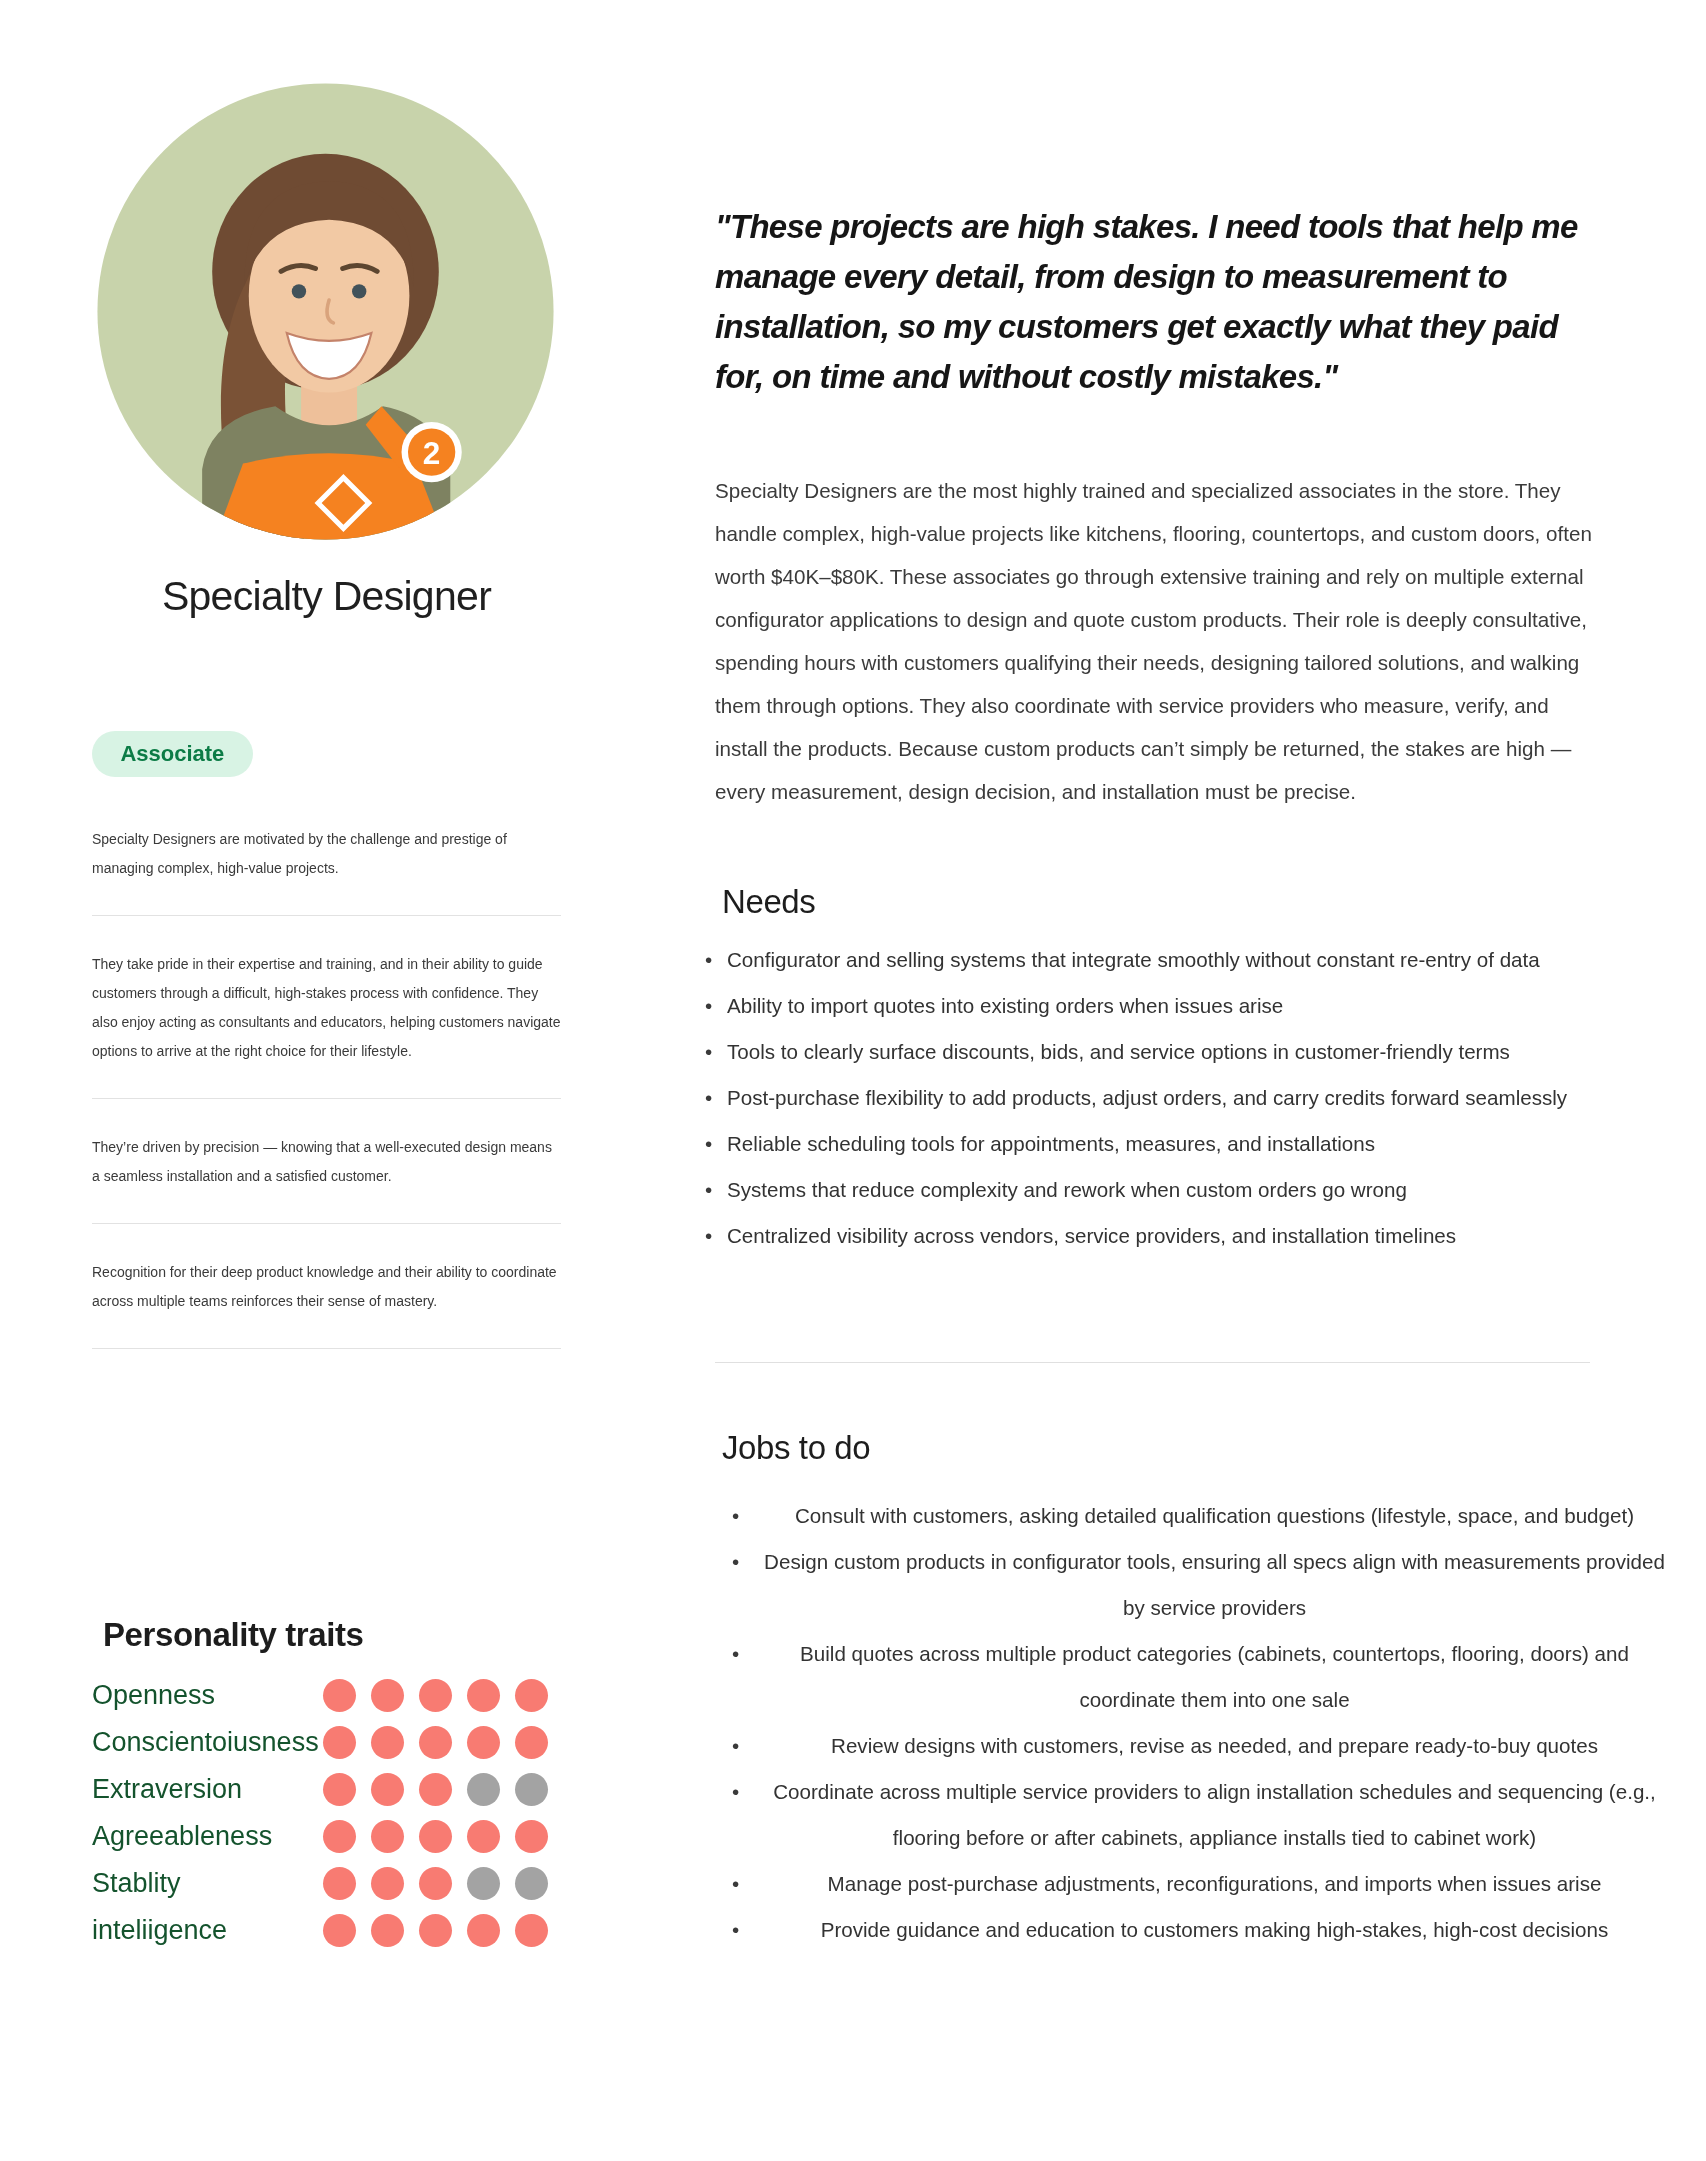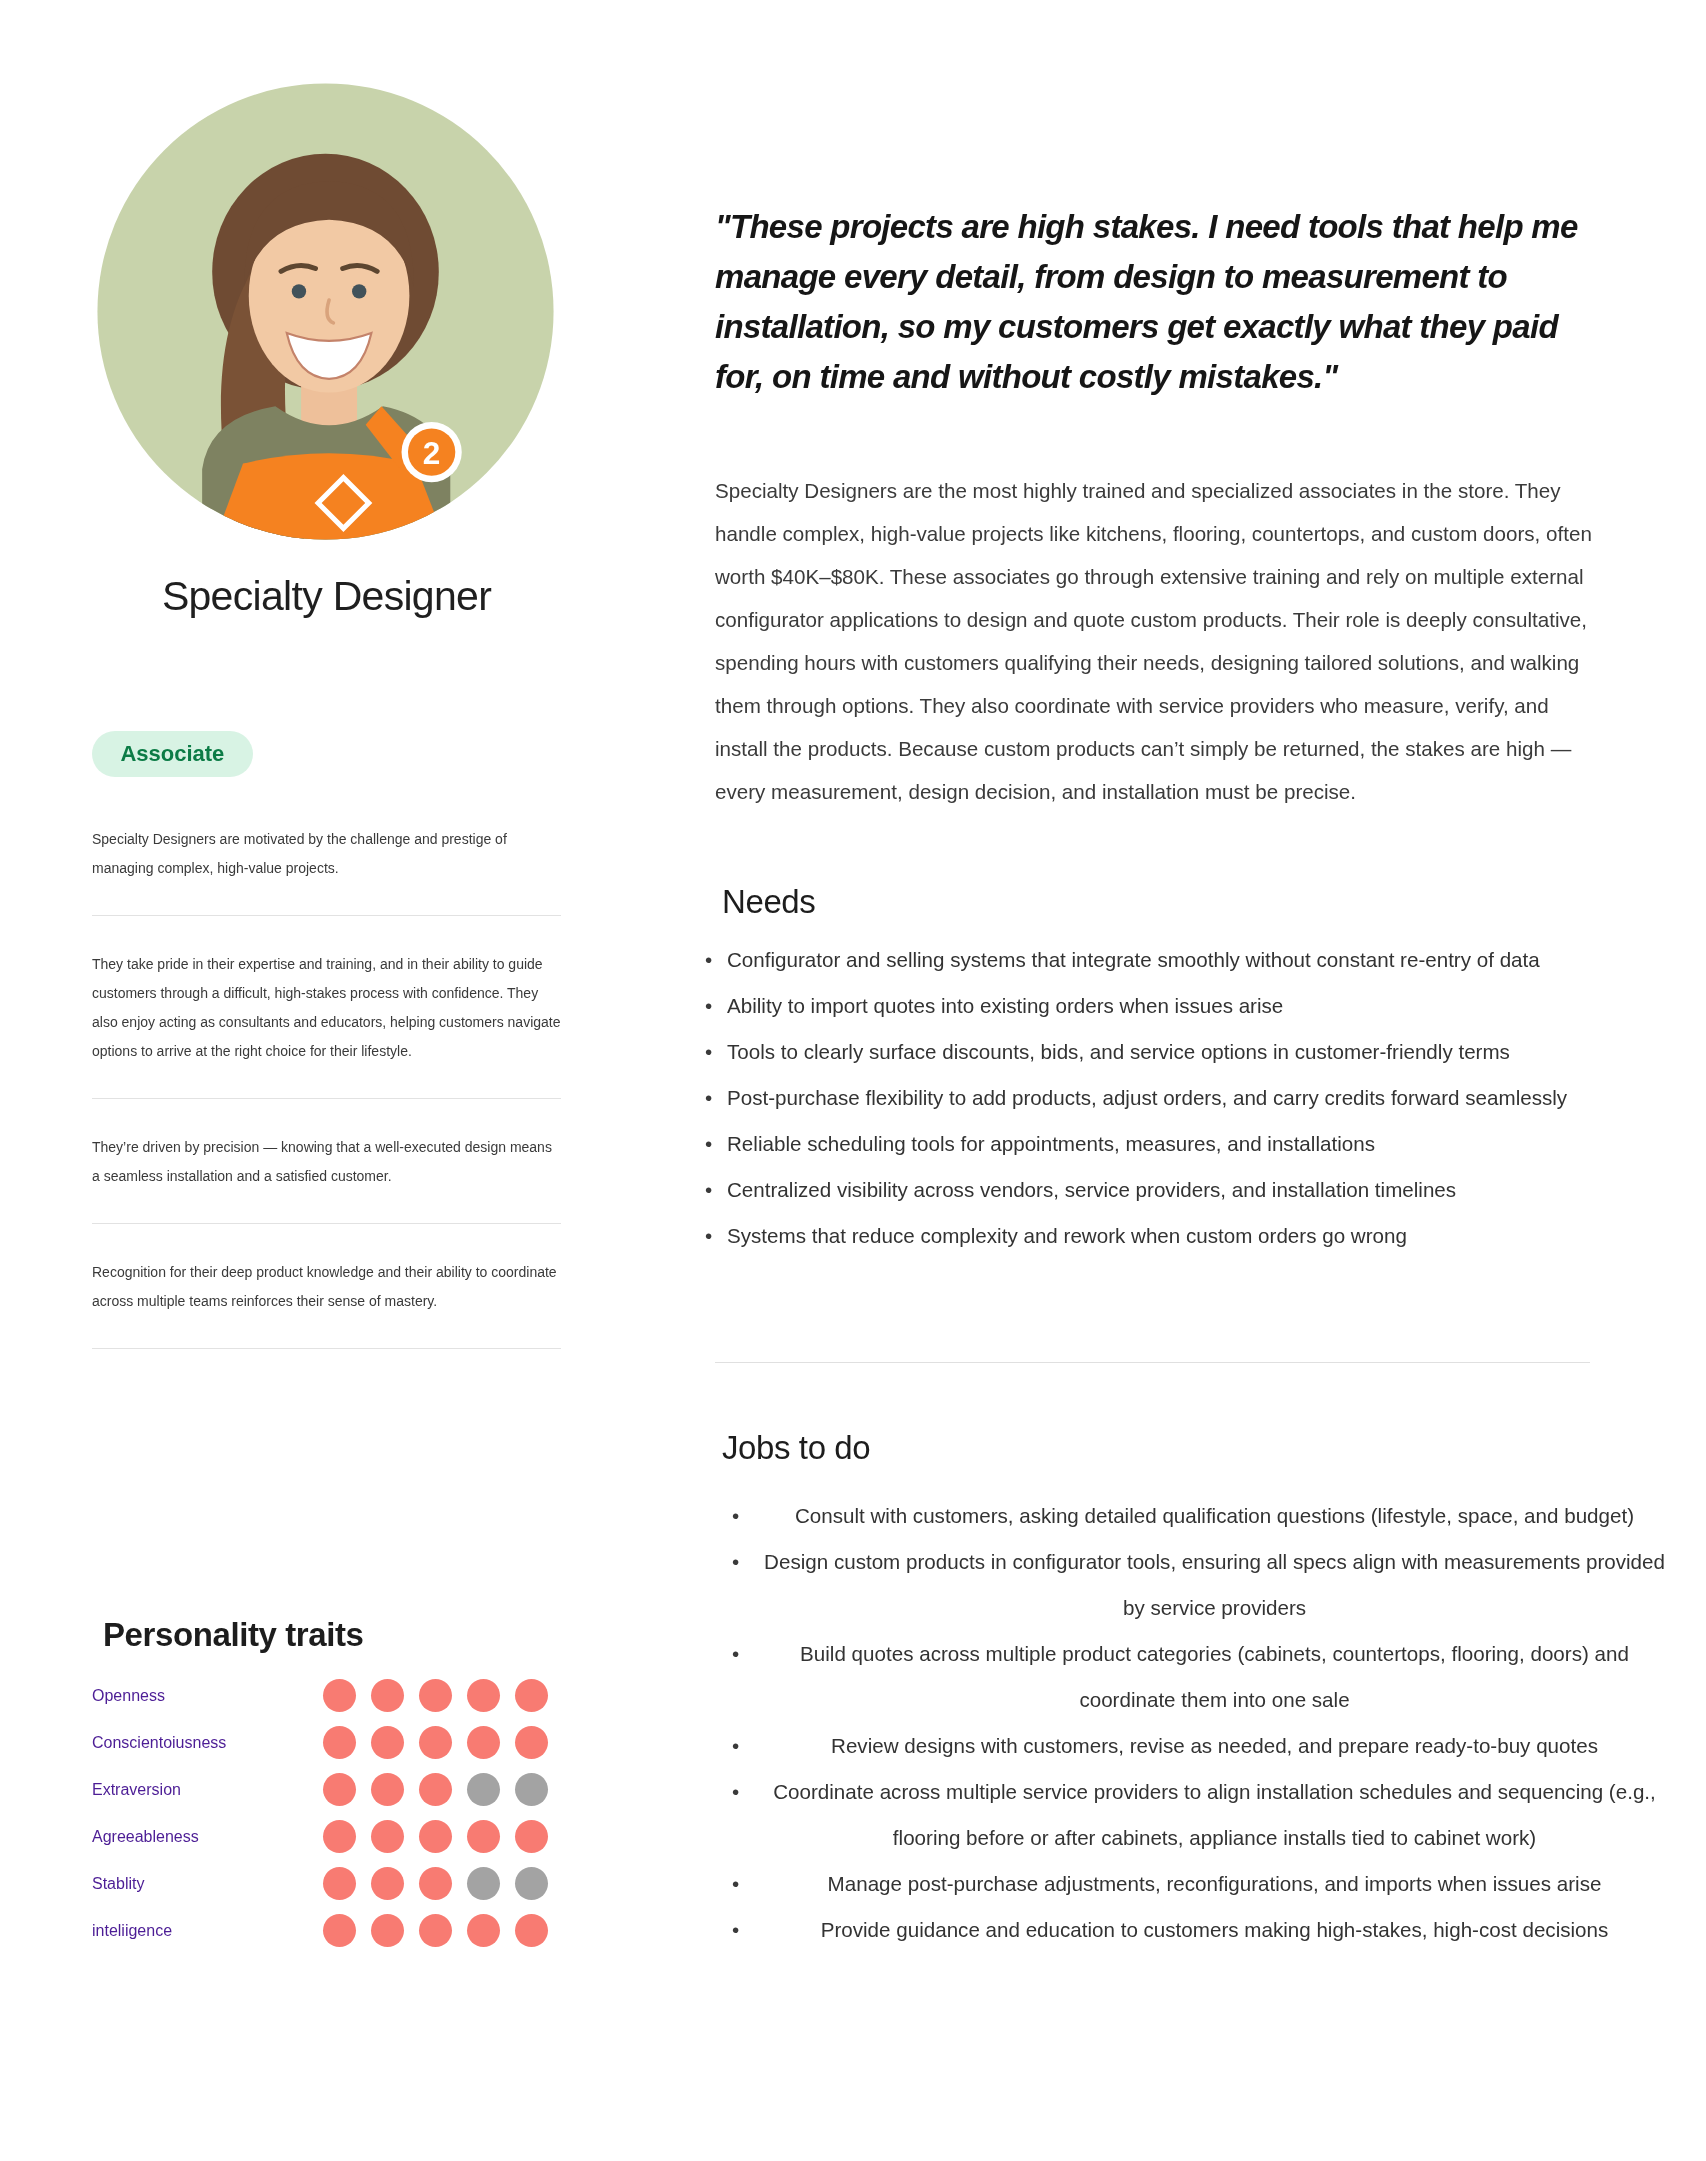--- a/index.html
+++ b/index.html
@@ -32,21 +32,21 @@
   .motivations { position: absolute; left: 92px; top: 825px; width: 469px; }
   .motivations p { margin: 0; font-size: 14px; line-height: 29px; color: #3a3a3a; }
   .motivations hr { border: none; border-top: 0.7px solid #e2e2e2; margin: 32px 0 34px 0; }
 
   .personality-heading {
     position: absolute; left: 95px; top: 1608px; margin: 8px;
     font-size: 33px; font-weight: 700; color: #1d1d1d; letter-spacing: -0.4px;
   }
   .traits { position: absolute; left: 92px; top: 1672px; width: 469px; }
   .trait-row { display: flex; align-items: center; height: 47px; }
-  .trait-label { flex: 0 0 231px; font-size: 16px; color: #4c1d95; }
+  .trait-label { flex: 0 0 231px; font-size: 27px; color: #14532d; }
   .trait-dots { display: flex; gap: 15px; }
   .dot { width: 33px; height: 33px; border-radius: 50%; }
   .dot.filled { background: var(--dot-filled, #f87b72); }
   .dot.empty  { background: var(--dot-empty,  #a3a3a3); }
 
   
   .quote {
     position: absolute; left: 715px; top: 202px; width: 889px; margin: 0;
     font-size: 33px; font-weight: 700; font-style: italic;
     line-height: 50px; color: #161616; letter-spacing: -0.7px;
@@ -215,22 +215,22 @@
 
   <p class="summary">Specialty Designers are the most highly trained and specialized associates in the store. They handle complex, high-value projects like kitchens, flooring, countertops, and custom doors, often worth $40K–$80K. These associates go through extensive training and rely on multiple external configurator applications to design and quote custom products. Their role is deeply consultative, spending hours with customers qualifying their needs, designing tailored solutions, and walking them through options. They also coordinate with service providers who measure, verify, and install the products. Because custom products can’t simply be returned, the stakes are high — every measurement, design decision, and installation must be precise.</p>
 
   <h2 class="section-heading needs-heading">Needs</h2>
   <ul class="bullet-list needs-list" id="needs-list">
       <li>Configurator and selling systems that integrate smoothly without constant re-entry of data</li>
       <li>Ability to import quotes into existing orders when issues arise</li>
       <li>Tools to clearly surface discounts, bids, and service options in customer-friendly terms</li>
       <li>Post-purchase flexibility to add products, adjust orders, and carry credits forward seamlessly</li>
       <li>Reliable scheduling tools for appointments, measures, and installations</li>
+      <li>Systems that reduce complexity and rework when custom orders go wrong</li>
       <li>Centralized visibility across vendors, service providers, and installation timelines</li>
-      <li>Systems that reduce complexity and rework when custom orders go wrong</li>
     </ul>
 
   <hr class="right-divider">
 
   <h2 class="section-heading jobs-heading">Jobs to do</h2>
   <ul class="bullet-list jobs-list" id="jobs-list">
       <li>Consult with customers, asking detailed qualification questions (lifestyle, space, and budget)</li>
       <li>Design custom products in configurator tools, ensuring all specs align with measurements provided by service providers</li>
       <li>Build quotes across multiple product categories (cabinets, countertops, flooring, doors) and coordinate them into one sale</li>
       <li>Review designs with customers, revise as needed, and prepare ready-to-buy quotes</li>

